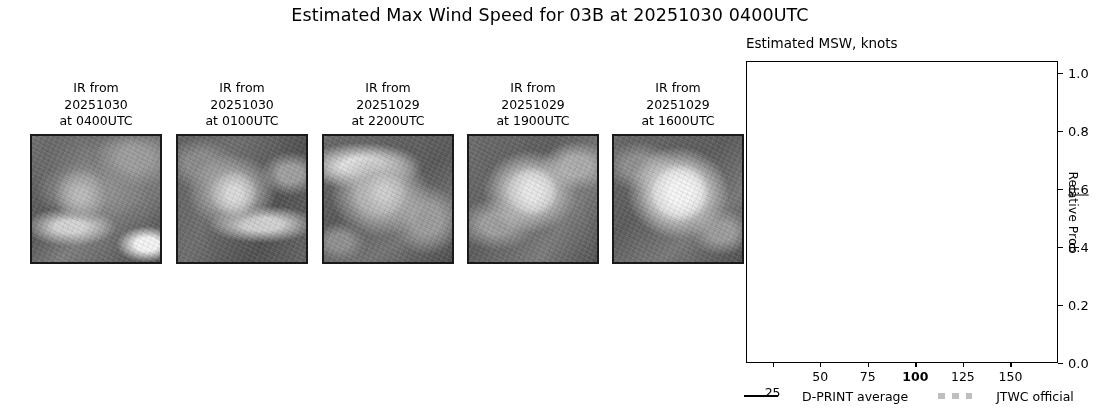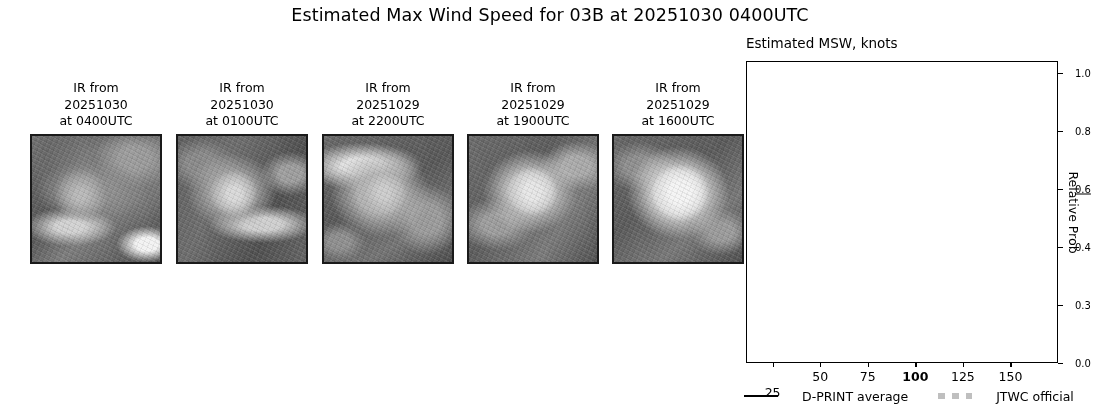--- a/index.html
+++ b/index.html
@@ -97,21 +97,21 @@
   .vline{position:absolute;top:0;bottom:0;width:2.2px;background:#000;}
   .vdash{
     position:absolute;top:0;bottom:0;width:7px;
     background:repeating-linear-gradient(to bottom,#bfbfbf 0 6px,rgba(0,0,0,0) 6px 13px);
   }
 
   
   .xtick{position:absolute;top:302px;width:1.3px;height:4px;background:#000;}
   .xtlabel{position:absolute;top:308px;font-size:12.5px;color:#000;transform:translateX(-50%);}
   .ytick{position:absolute;left:312px;width:4.5px;height:1.3px;background:#000;}
-  .ytlabel{position:absolute;left:322px;font-size:10px;color:#000;transform:translateY(-50%);margin-left:7px;}
+  .ytlabel{position:absolute;left:322px;font-size:13px;color:#000;transform:translateY(-50%);}
   .ylabel{
     position:absolute;left:1064px;top:61px;height:302px;width:18px;
     display:flex;align-items:center;justify-content:center;
   }
   .ylabel span{
     display:block;font-size:12.5px;white-space:nowrap;
     transform:rotate(90deg);
   }
 
   
@@ -218,21 +218,21 @@
         <div class="xtlabel" style="left: 169.317px; font-weight: bold;">100</div>
         <div class="xtick" style="left: 216.878px;"></div>
         <div class="xtlabel" style="left: 216.878px;">125</div>
         <div class="xtick" style="left: 264.439px;"></div>
         <div class="xtlabel" style="left: 264.439px;">150</div>
       </div>
     <div id="yticks">
         <div class="ytick" style="top: 302px;"></div>
         <div class="ytlabel" style="top: 302px;">0.0</div>
         <div class="ytick" style="top: 243.923px;"></div>
-        <div class="ytlabel" style="top: 243.923px;">0.3</div>
+        <div class="ytlabel" style="top: 243.923px;">0.2</div>
         <div class="ytick" style="top: 185.846px;"></div>
         <div class="ytlabel" style="top: 185.846px;">0.4</div>
         <div class="ytick" style="top: 127.769px;"></div>
         <div class="ytlabel" style="top: 127.769px; text-decoration: underline;">0.6</div>
         <div class="ytick" style="top: 69.6923px;"></div>
         <div class="ytlabel" style="top: 69.6923px;">0.8</div>
         <div class="ytick" style="top: 11.6154px;"></div>
         <div class="ytlabel" style="top: 11.6154px;">1.0</div>
       </div>
   </div>

